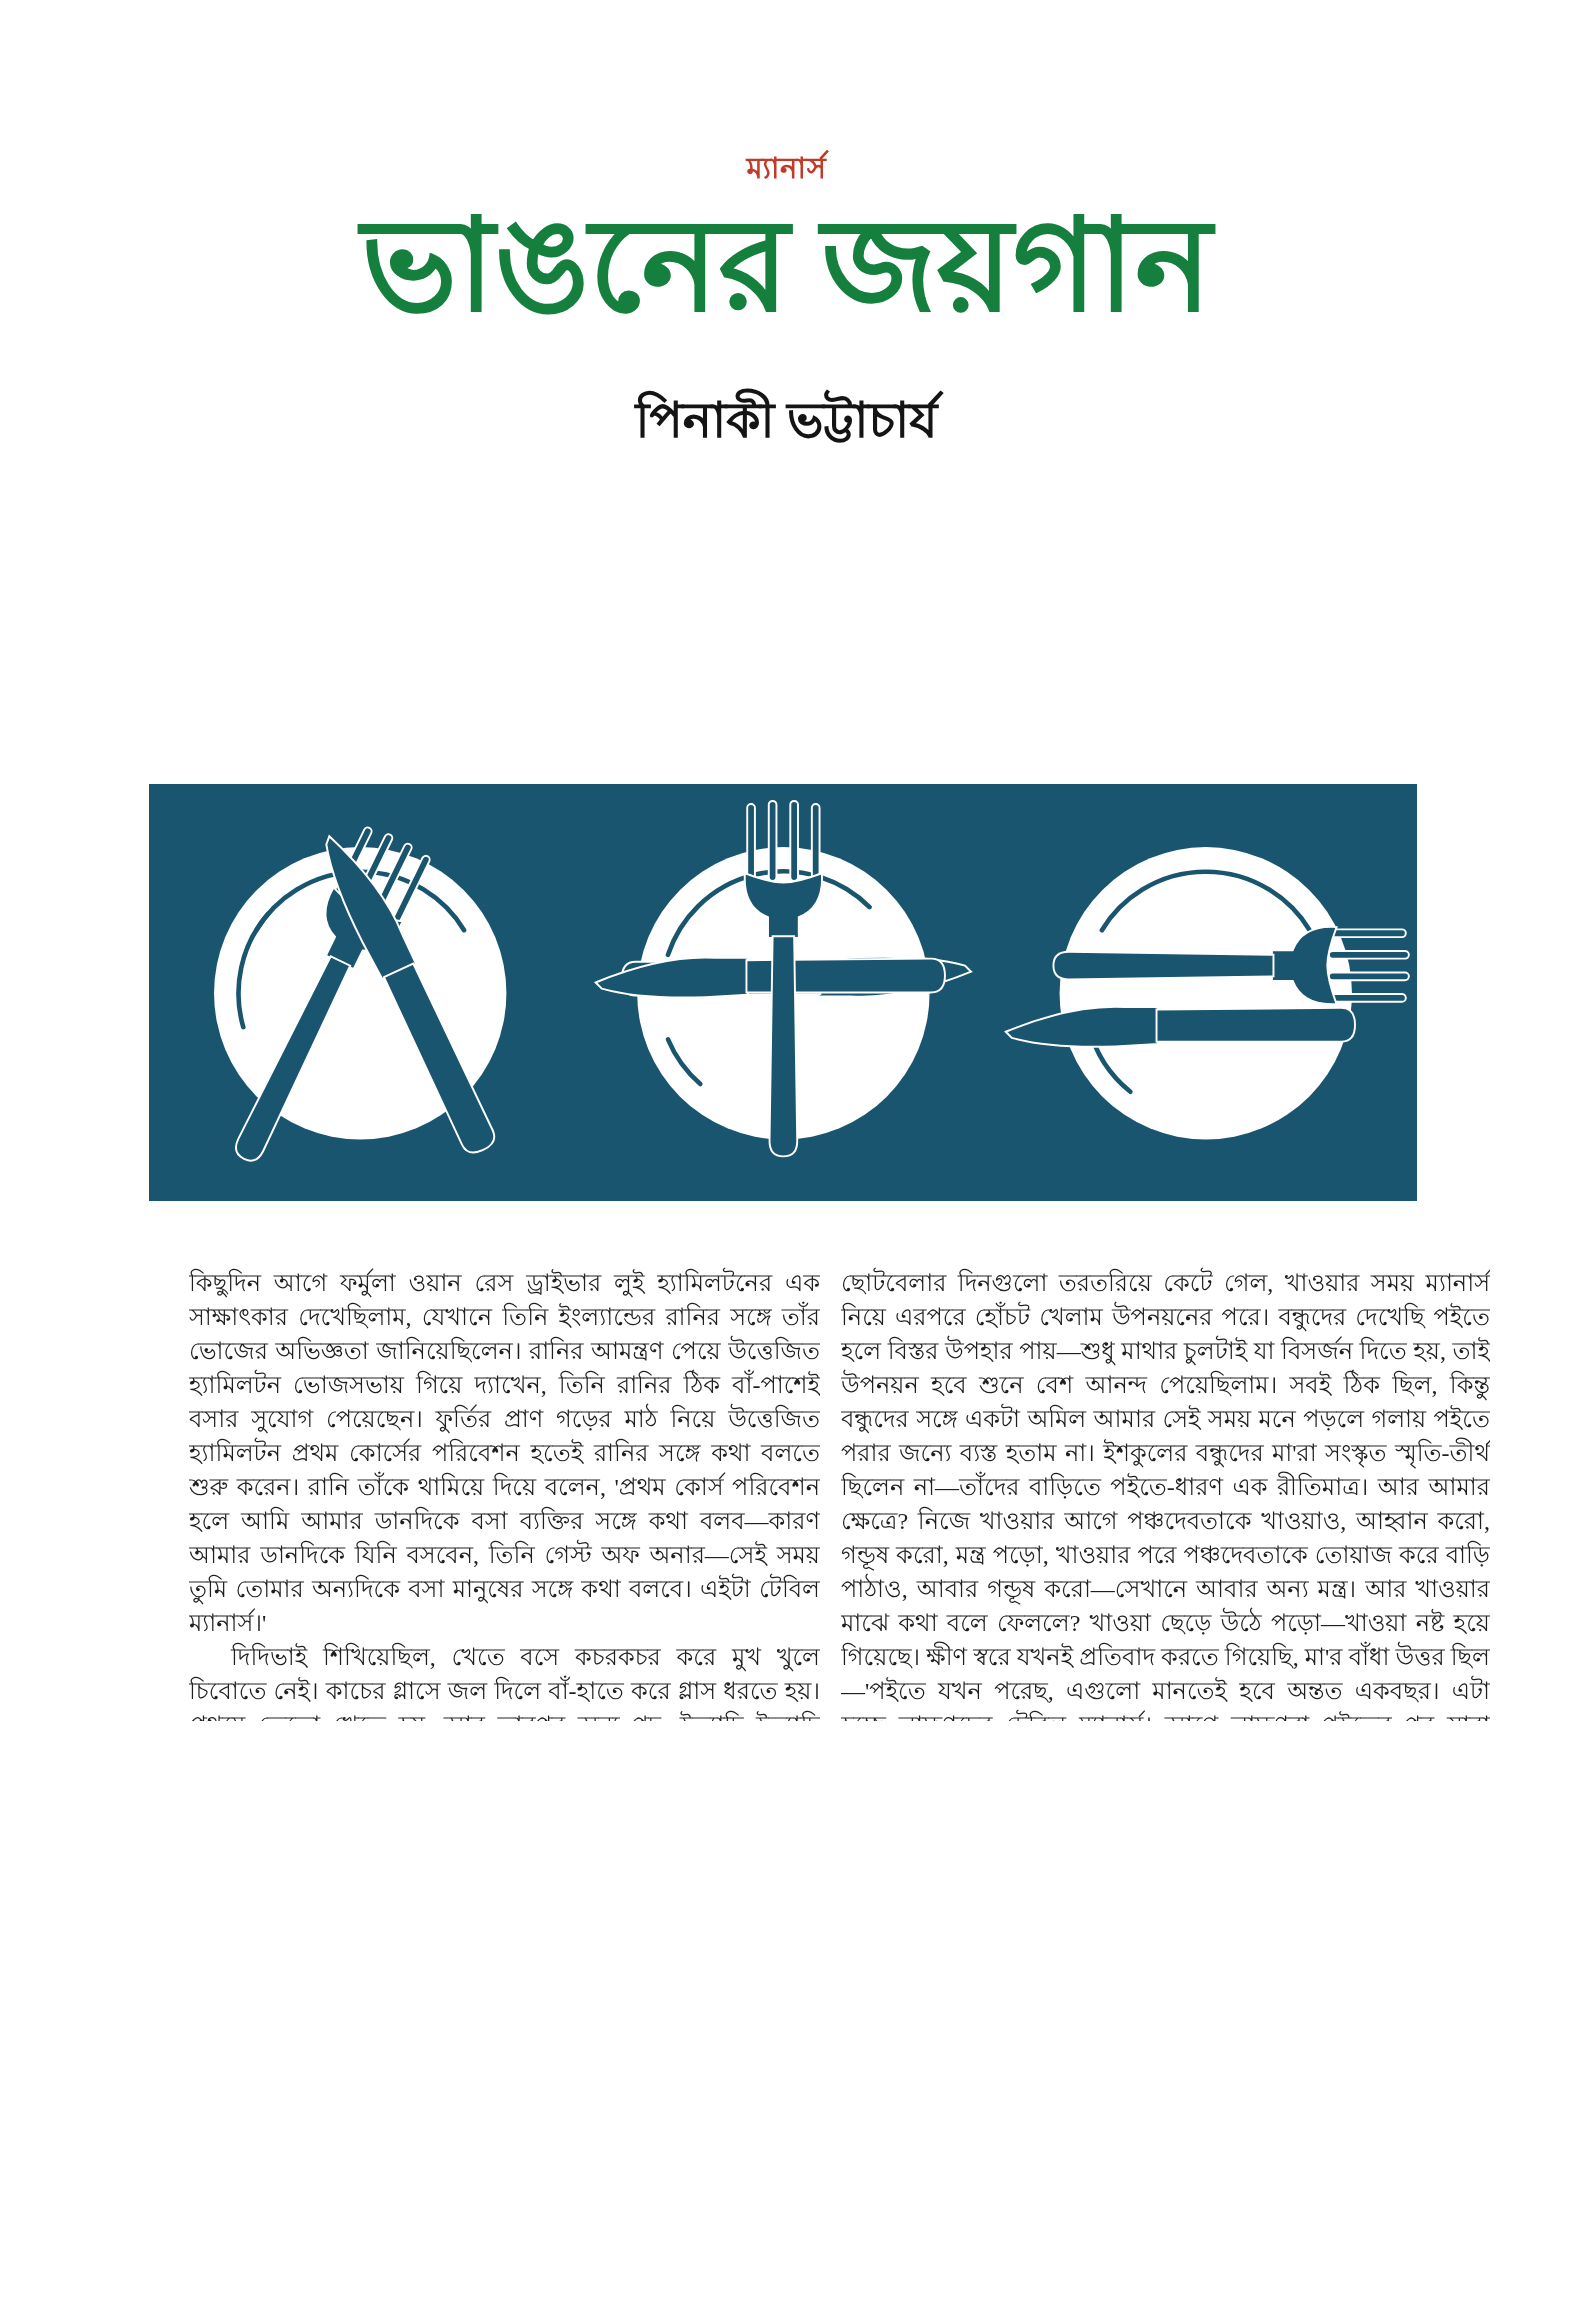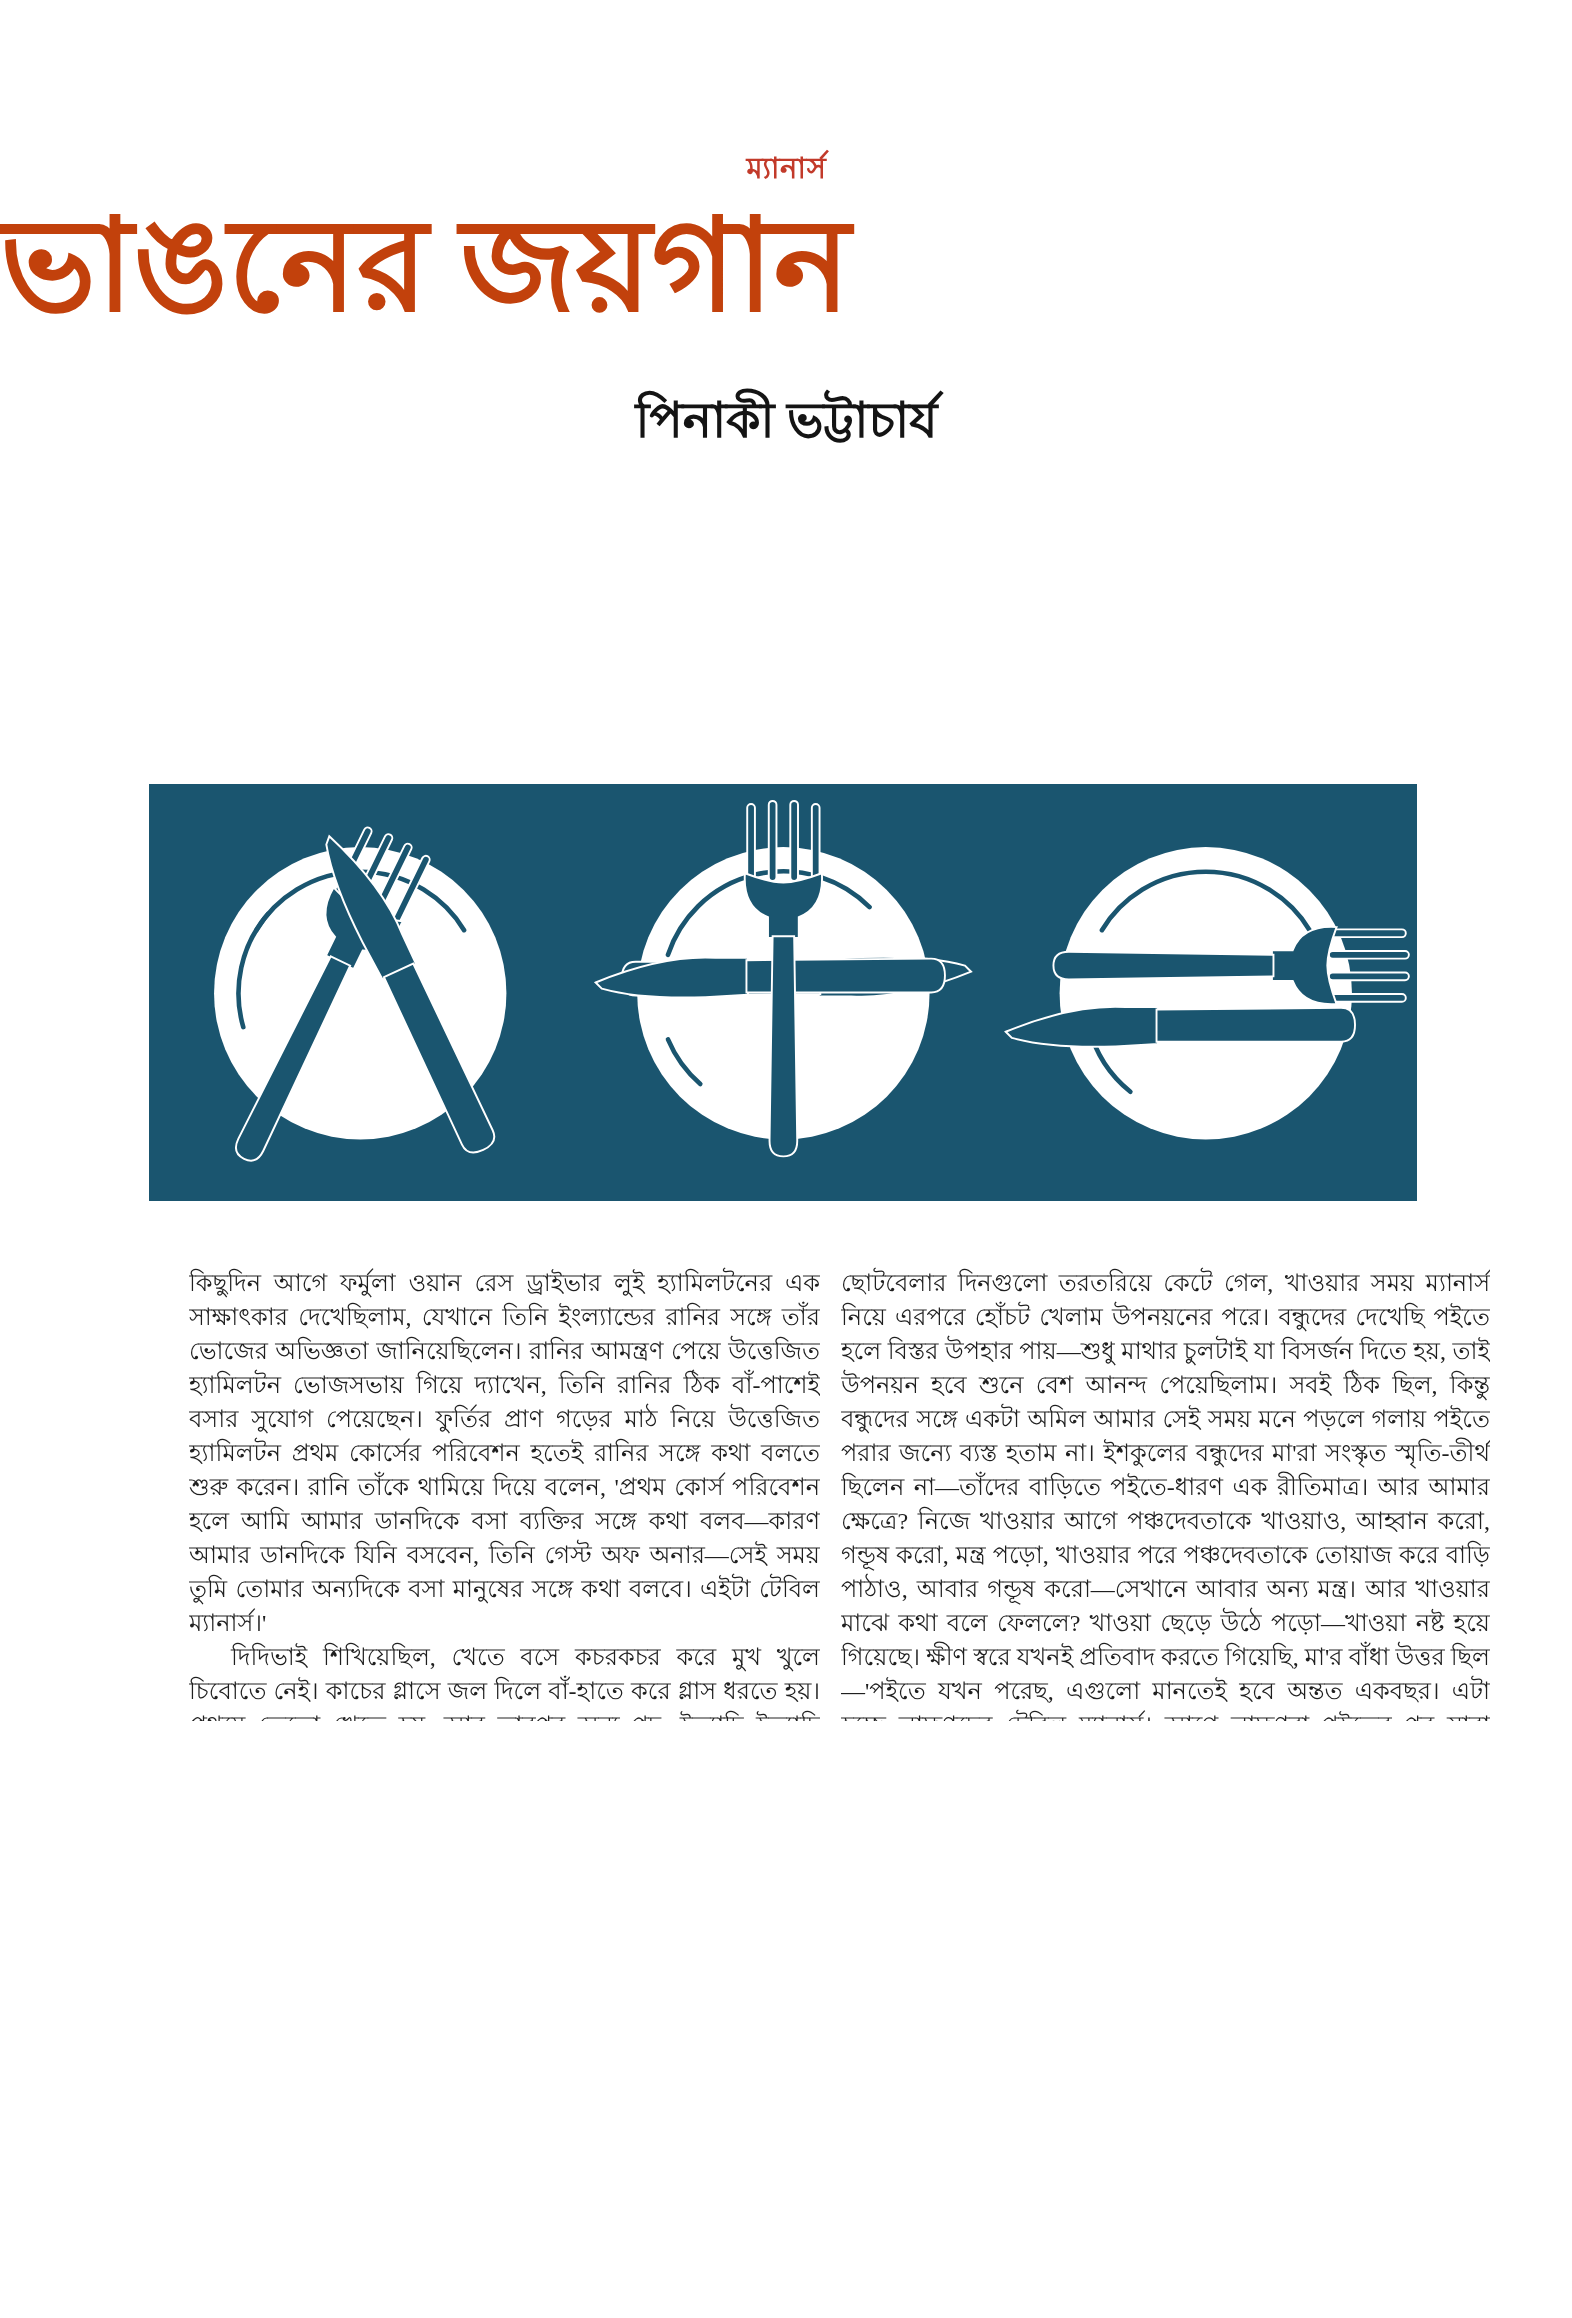--- a/index.html
+++ b/index.html
@@ -12,23 +12,24 @@
   }
   .kicker{
     position:absolute;top:145px;left:0;width:100%;
     text-align:center;
     font-size:29px;font-weight:600;
     color:#c23a2a;
     letter-spacing:0.8px;
   }
   .title{
     position:absolute;top:186px;left:0;width:100%;
+    text-align:center;
     font-size:129px;line-height:1.25;
     font-weight:bold;
-    color:#c2410c;
+    color:#15803d;
   }
   .byline{
     position:absolute;top:383px;left:0;width:100%;
     text-align:center;
     font-size:49px;font-weight:bold;
     color:#141414;
   }
   .standfirst{
     position:absolute;top:502px;left:131px;width:1311px;
     text-align:center;

